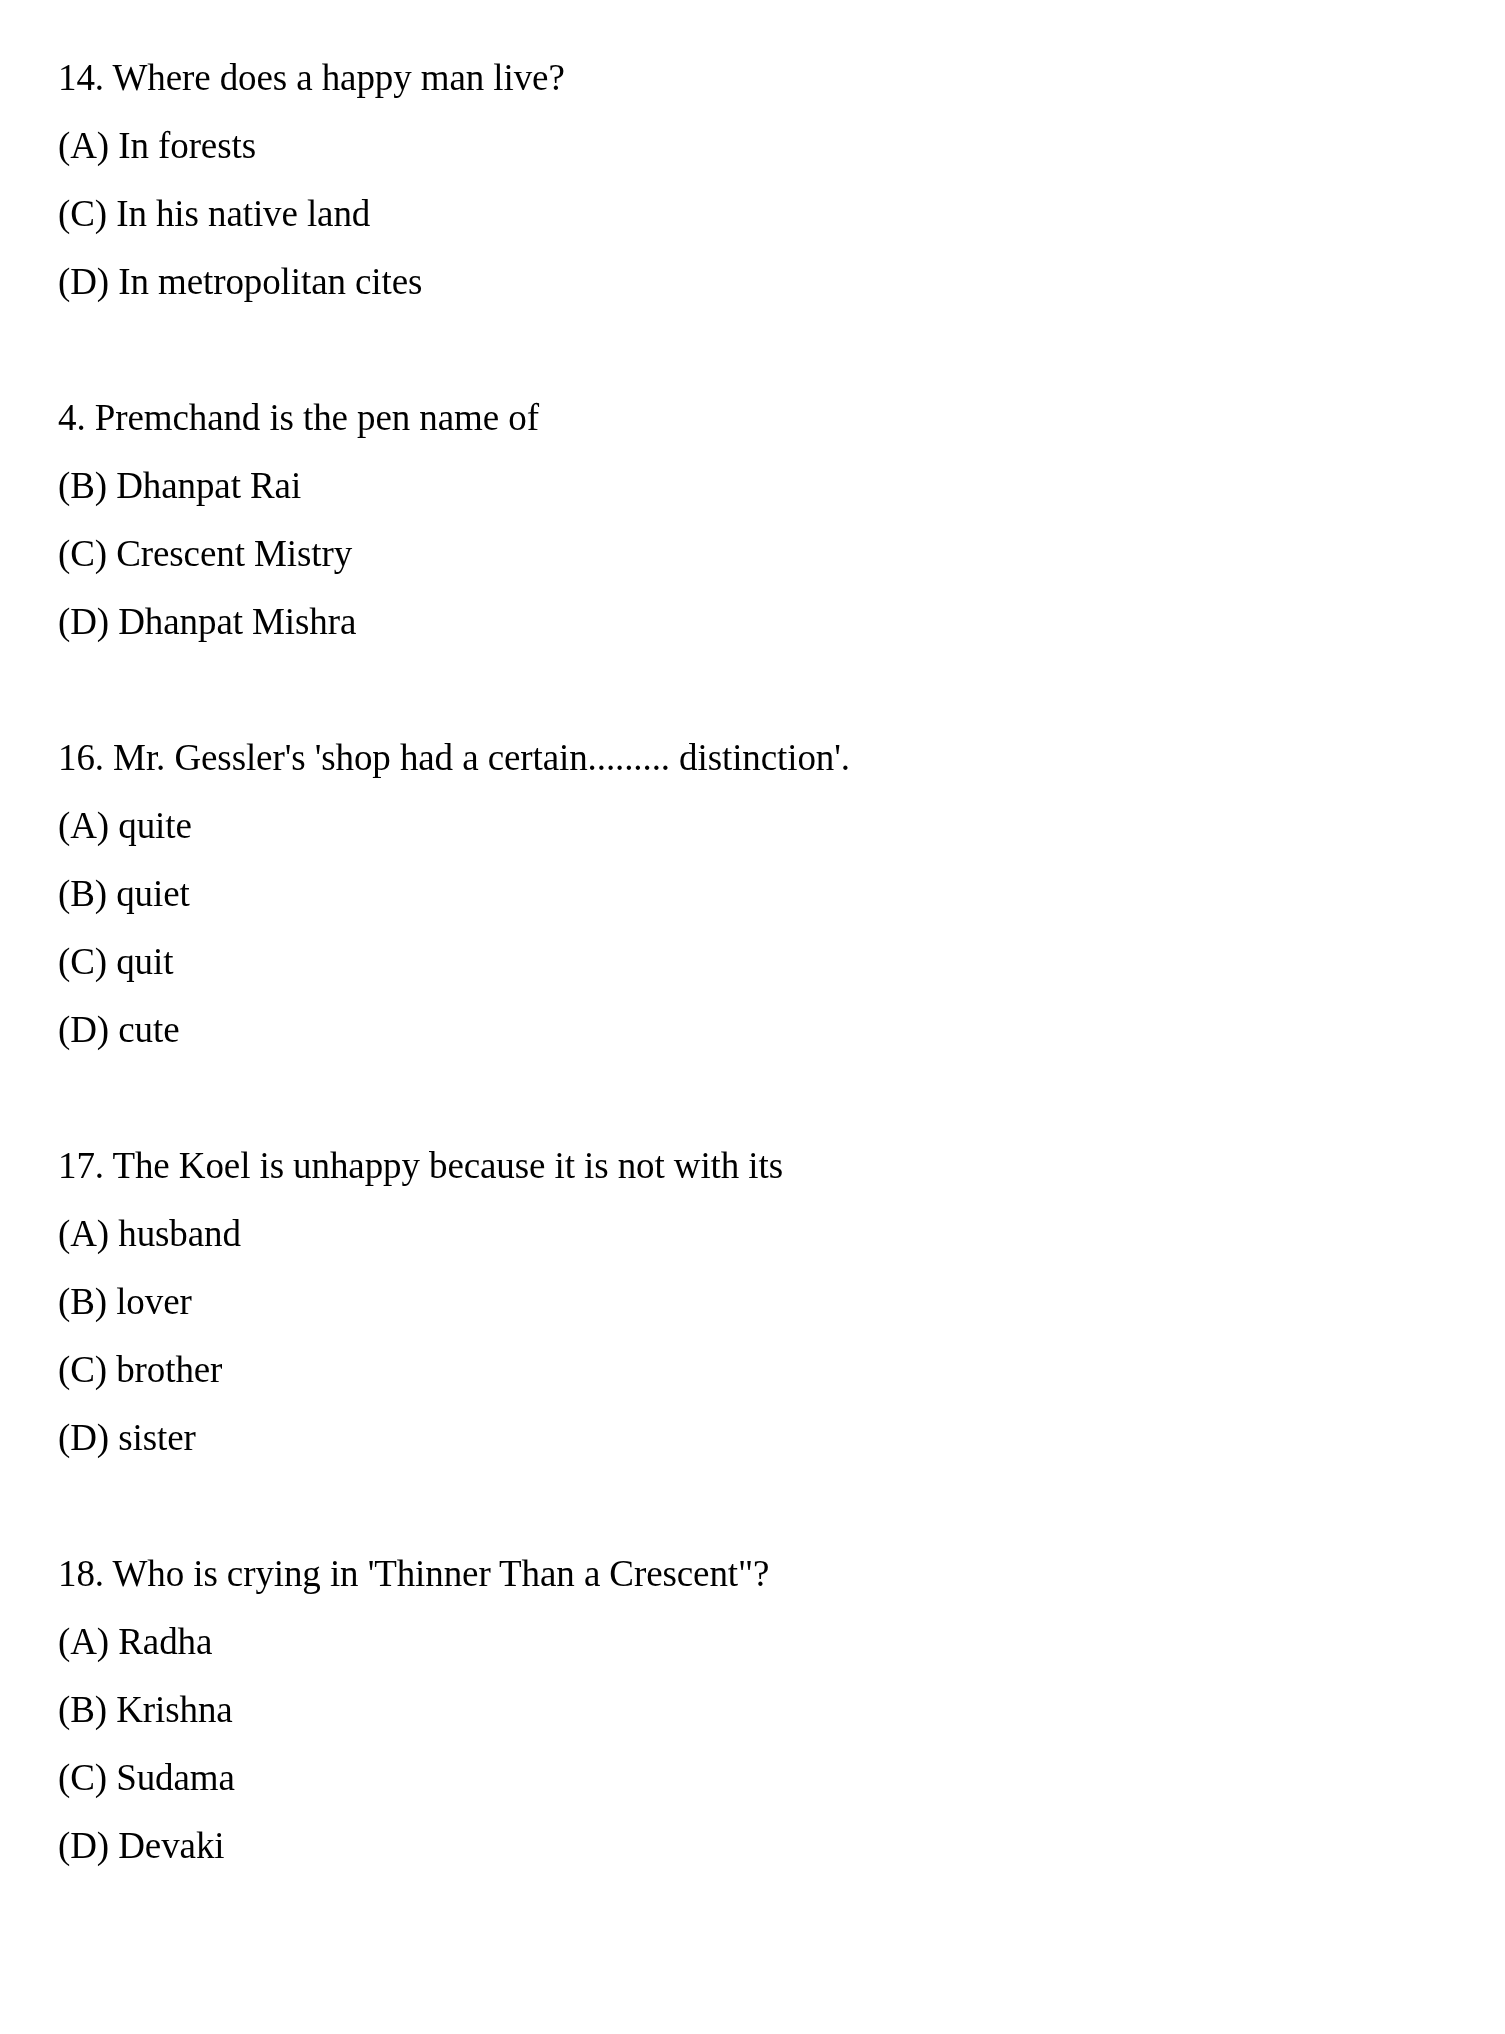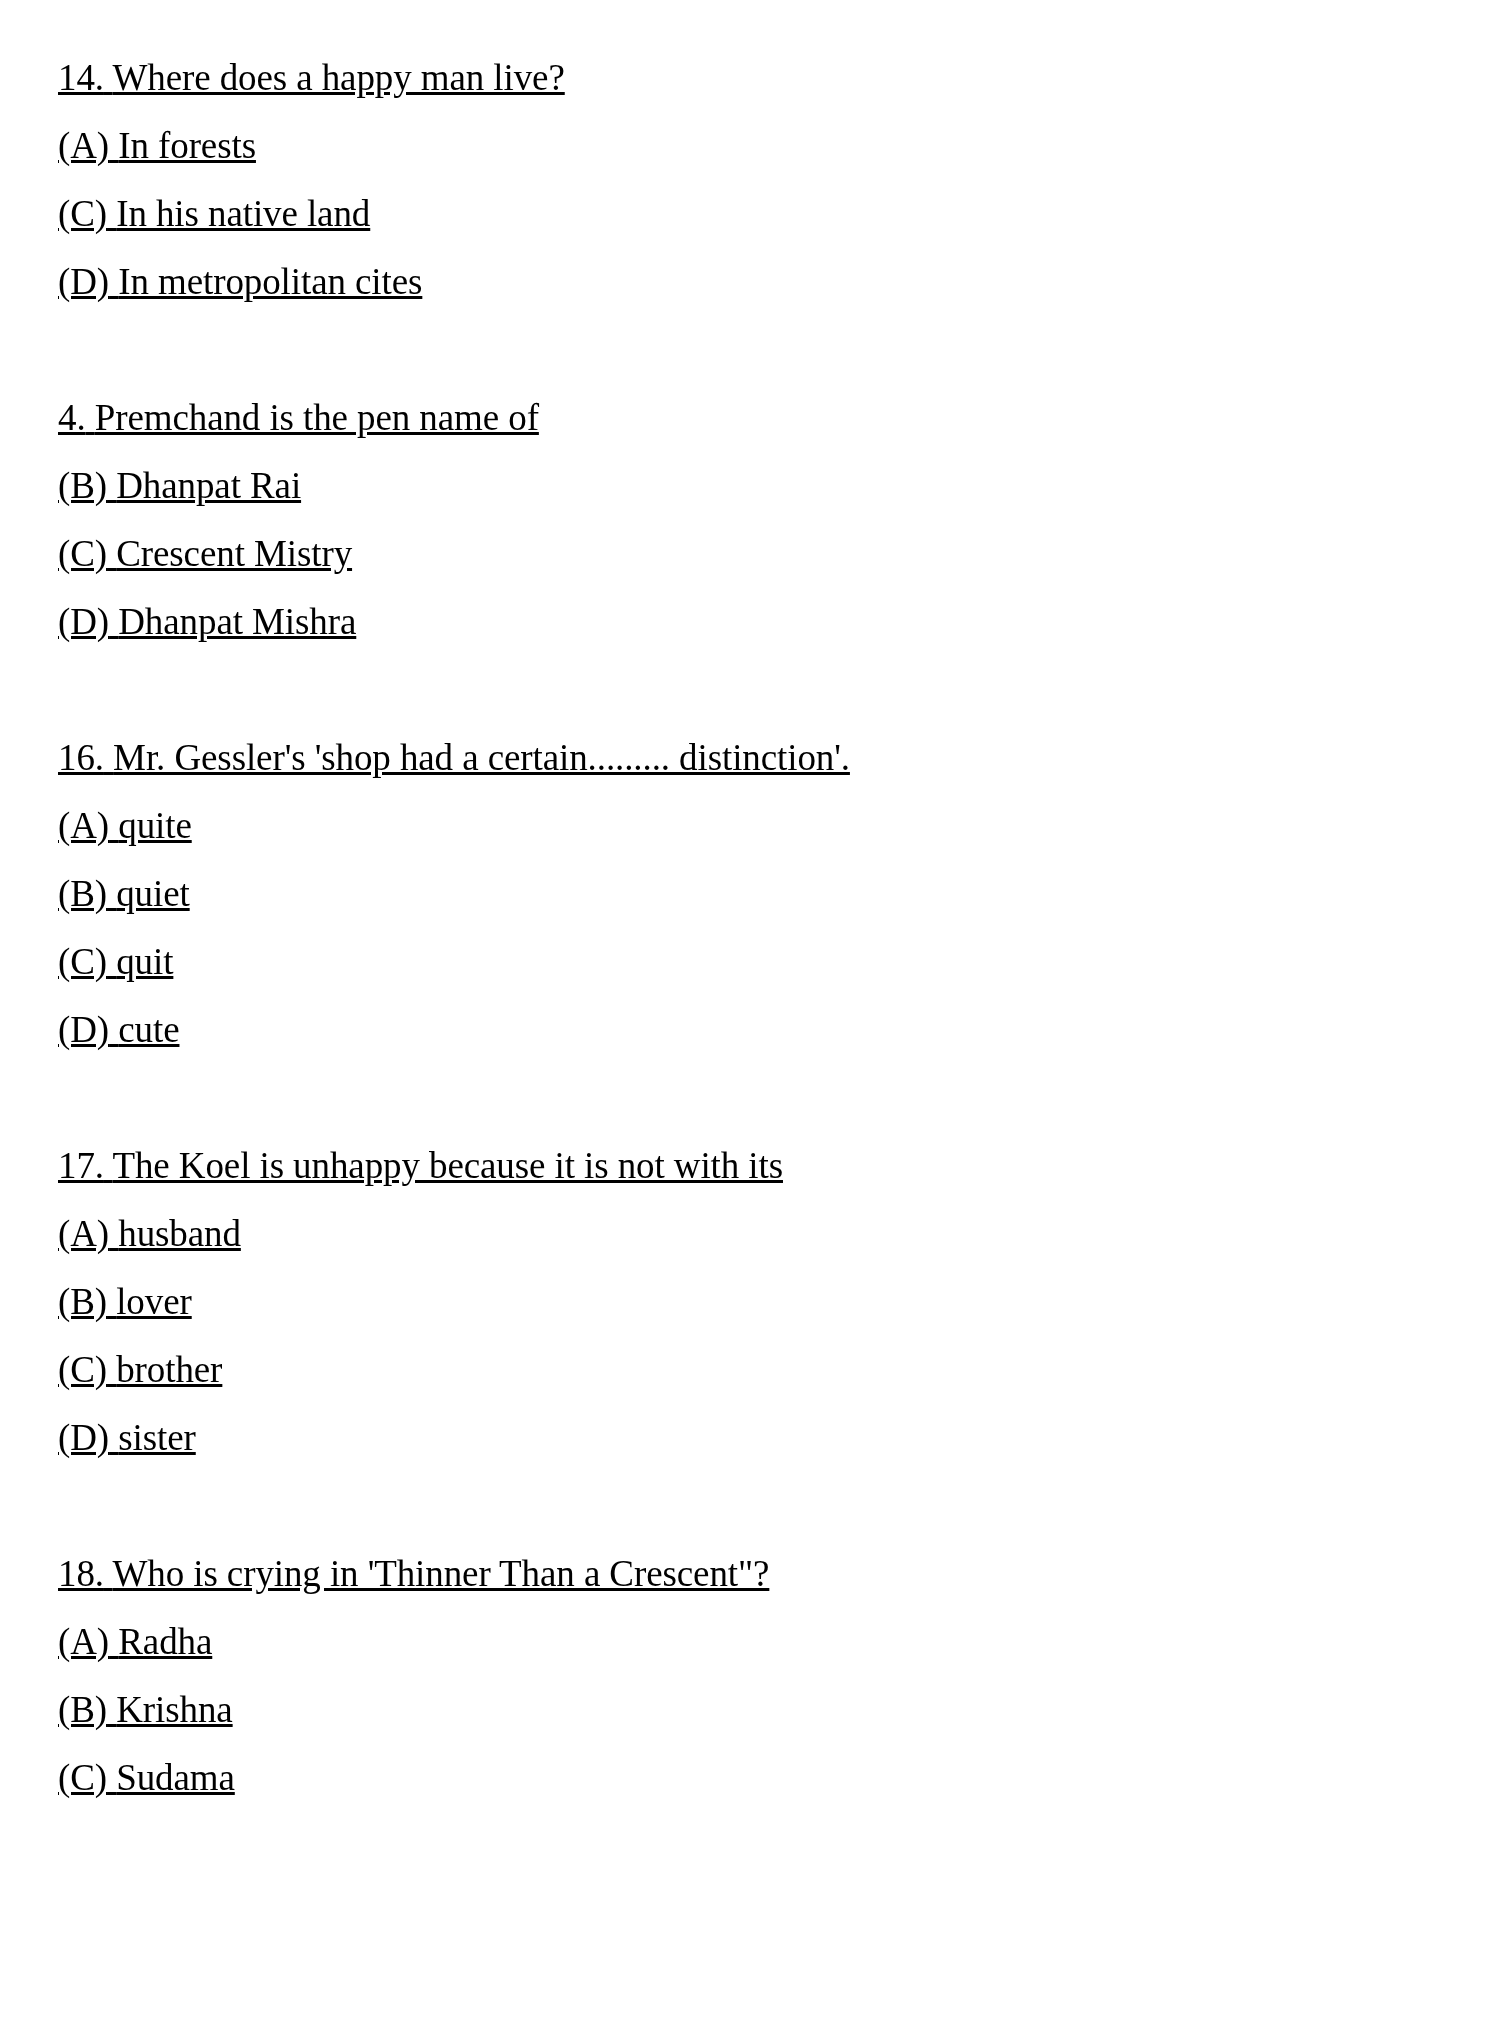--- a/index.html
+++ b/index.html
@@ -23,21 +23,20 @@
     }
     .question {
       margin: 0 0 68px 0;
     }
     .line {
       font-size: 37px;
       line-height: 68px;
       height: 68px;
       white-space: nowrap;
       letter-spacing: -0.1px;
-      text-decoration: underline;
     }
     .option-label { }
     .option-text { }
   </style>
 </head>
 <body>
 
 <div class="page">
 
   <div class="question">
@@ -68,15 +67,16 @@
     <div class="line"><span class="option-label">(B)</span> <span class="option-text">lover</span></div>
     <div class="line"><span class="option-label">(C)</span> <span class="option-text">brother</span></div>
     <div class="line"><span class="option-label">(D)</span> <span class="option-text">sister</span></div>
   </div>
 
   <div class="question">
     <div class="line"><span>18.</span> <span>Who is crying in 'Thinner Than a Crescent"?</span></div>
     <div class="line"><span class="option-label">(A)</span> <span class="option-text">Radha</span></div>
     <div class="line"><span class="option-label">(B)</span> <span class="option-text">Krishna</span></div>
     <div class="line"><span class="option-label">(C)</span> <span class="option-text">Sudama</span></div>
+    <div class="line"><span class="option-label">(D)</span> <span class="option-text">Devaki</span></div>
   </div>
 
 </div>
 
 </body></html>

